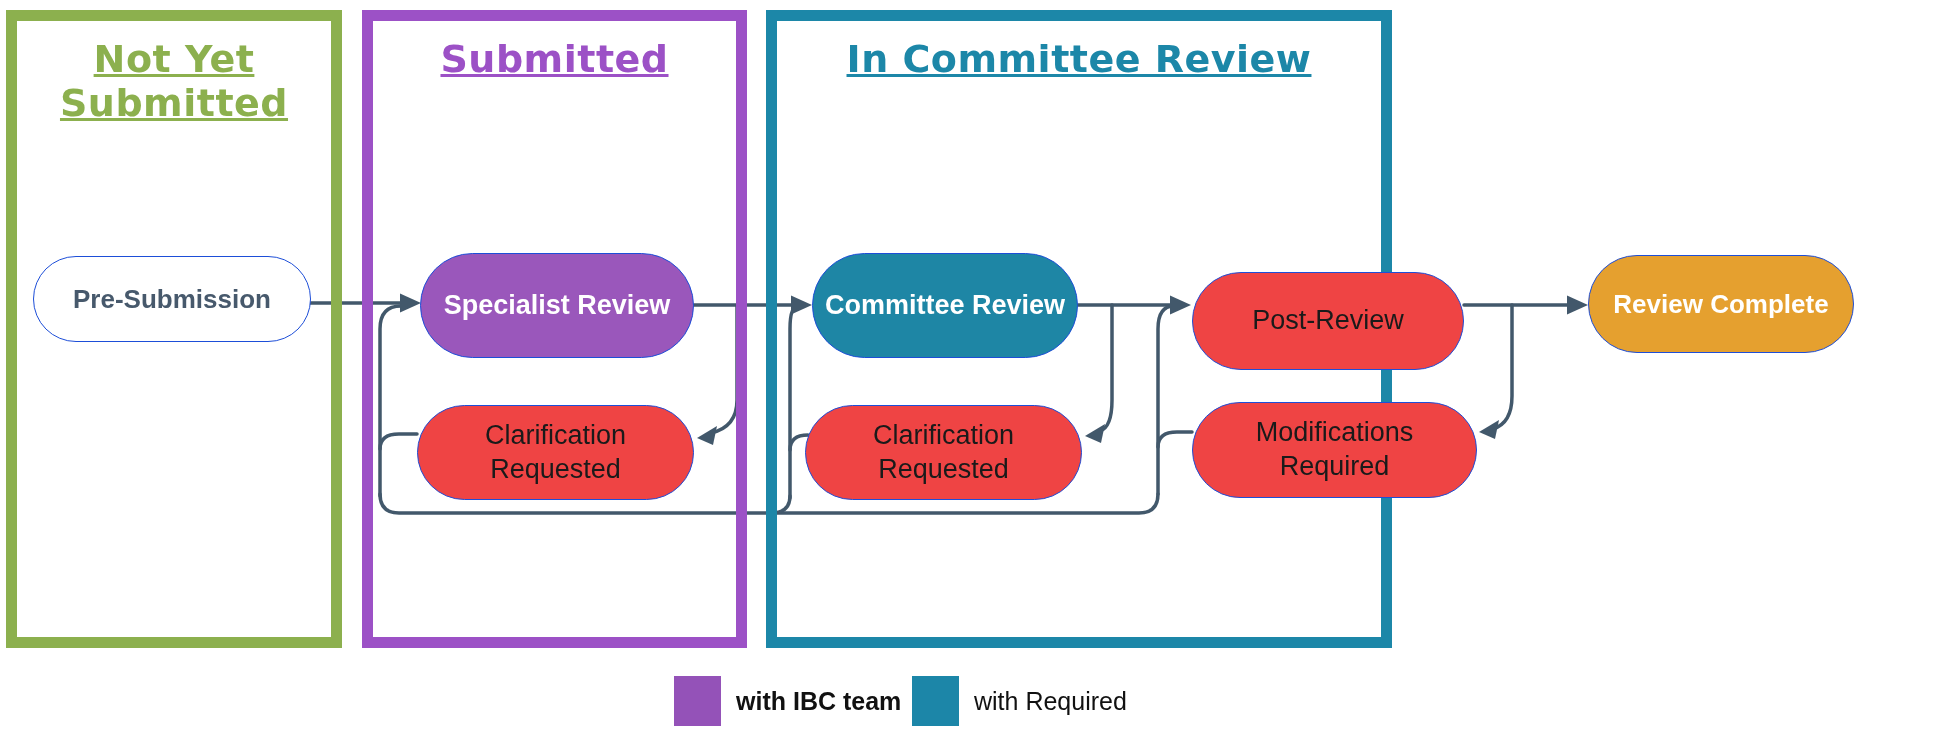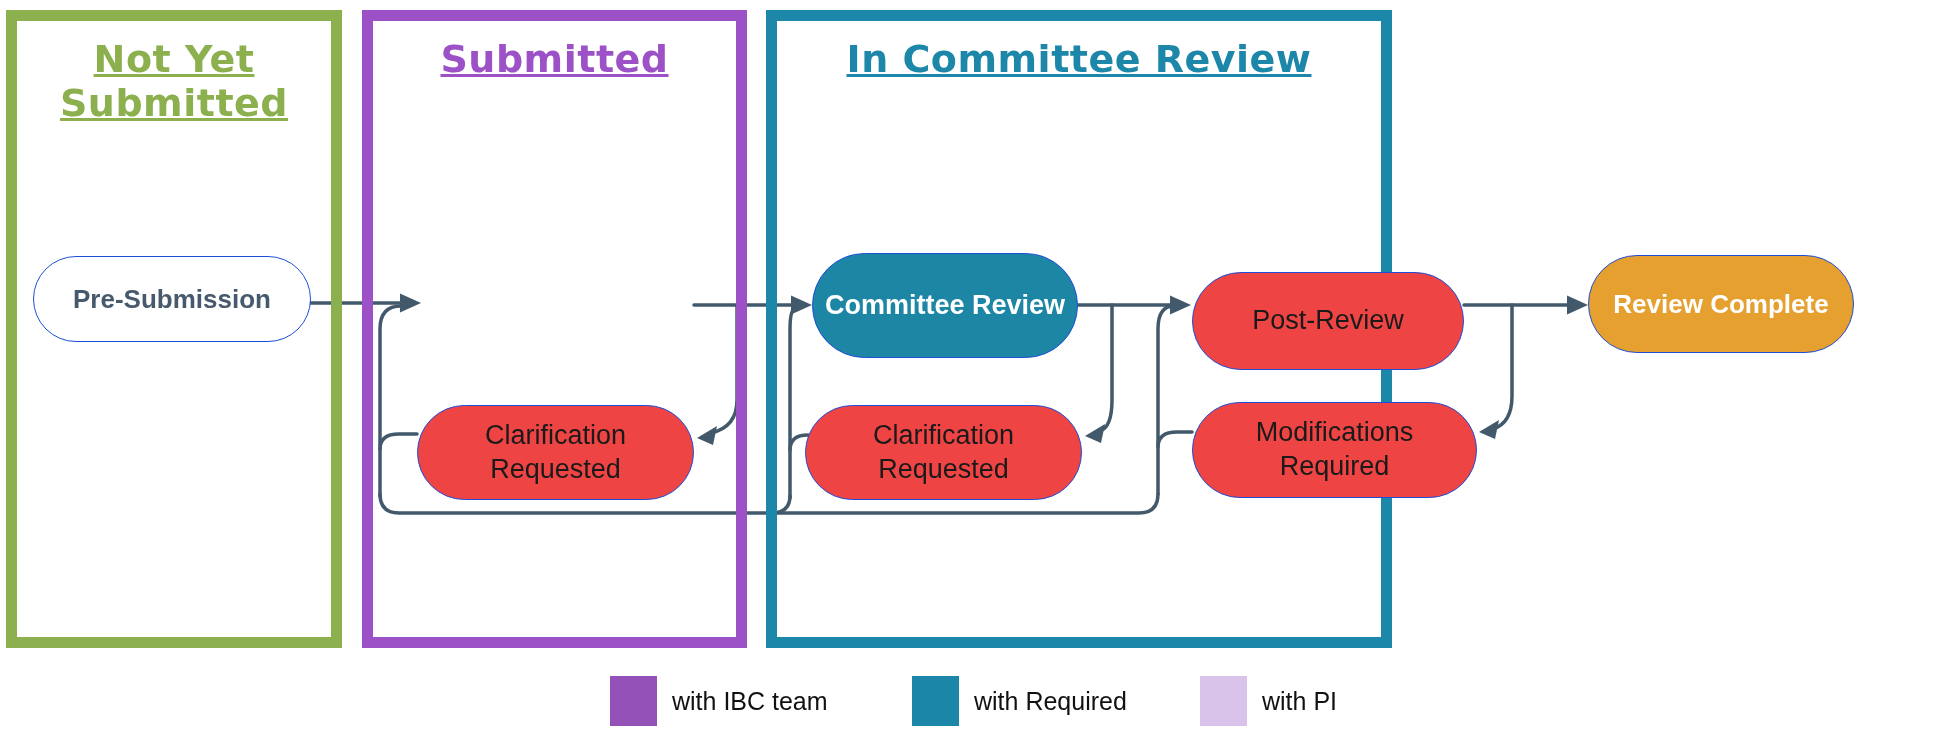--- a/index.html
+++ b/index.html
@@ -37,21 +37,21 @@
   #n-clar1{left:417px;top:388px;width:277px;height:95px;padding:0 42px;}
   #n-comm{left:812px; top:253px;width:266px;height:105px;background:#1E86A5;color:#fff;font-weight:700;}
   #n-clar2{left:805px;top:388px;width:277px;height:95px;padding:0 42px;}
   #n-post{left:1192px;top:255px;width:272px;height:98px;}
   #n-mods{left:1192px;top:385px;width:285px;height:96px;padding:0 42px;}
   #n-done{left:1588px;top:255px;width:266px;height:98px;background:#E5A02F;color:#fff;
           font-weight:700;font-size:26px;}
 
   
   .legend-item{position:absolute;top:676px;display:flex;align-items:center;gap:15px;z-index:4;}
-  #legend-ibc{left:610px;}
+  #legend-ibc{left:674px;font-weight:bold;}
   #legend-committee{left:912px;}
   #legend-pi{left:1200px;}
   .lg-swatch{width:47px;height:50px;flex:0 0 auto;}
   #legend-ibc .lg-swatch{background:#9452B8;}
   #legend-committee .lg-swatch{background:#1C86A8;}
   #legend-pi .lg-swatch{background:#D9C3EA;}
   .lg-label{font-size:25px;color:#111111;white-space:nowrap;}
 </style>
 </head>
 <body>
@@ -97,33 +97,30 @@
     </div>
   </div>
   <div class="panel" id="panel-sub">
     <div class="panel-title">Submitted</div>
   </div>
   <div class="panel" id="panel-icr">
     <div class="panel-title">In Committee Review</div>
   </div>
 
   <div class="node" id="n-pre">Pre-Submission</div>
+  <div class="node" id="n-spec">Specialist Review</div>
   <div class="node dark-label" id="n-clar1">Clarification Requested</div>
   <div class="node" id="n-comm">Committee Review</div>
   <div class="node dark-label" id="n-clar2">Clarification Requested</div>
   <div class="node dark-label" id="n-post">Post-Review</div>
   <div class="node dark-label" id="n-mods">Modifications Required</div>
   <div class="node" id="n-done">Review Complete</div>
 
   <div class="legend-item" id="legend-ibc">
     <span class="lg-swatch"></span>
     <span class="lg-label">with IBC team</span>
   </div>
   <div class="legend-item" id="legend-committee">
     <span class="lg-swatch"></span>
     <span class="lg-label">with Required</span>
   </div>
-  <div class="legend-item" id="legend-pi">
-    <span class="lg-swatch"></span>
-    <span class="lg-label">with PI</span>
-  </div>
 
 </div>
 
 </body></html>

